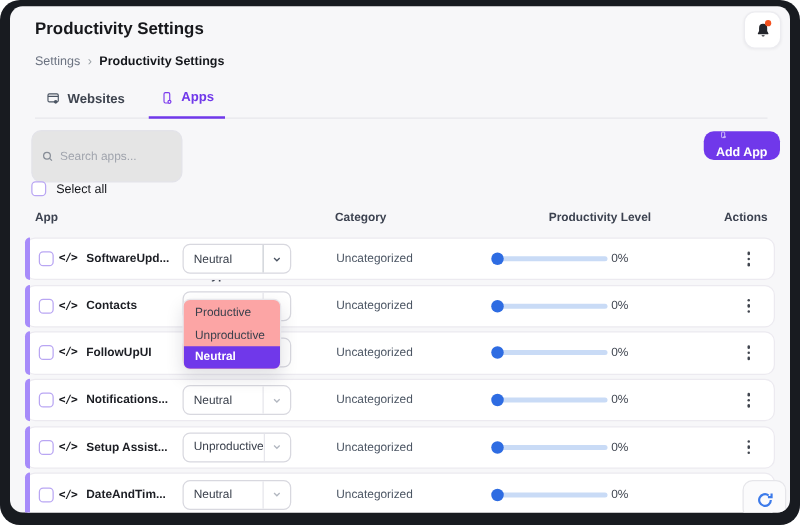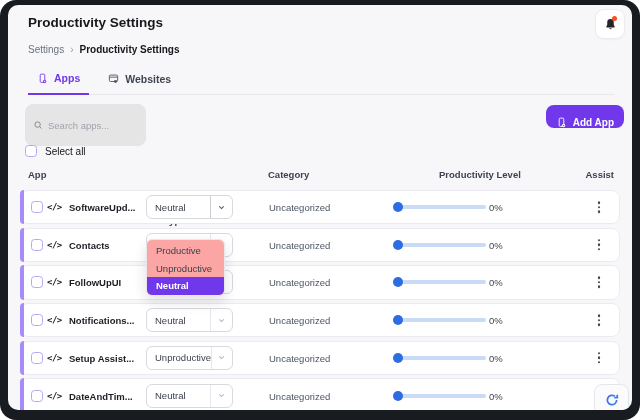--- a/index.html
+++ b/index.html
@@ -18,21 +18,21 @@
   .tabs { position:absolute; left:20px; top:60px; right:18px; display:flex; gap:10px; border-bottom:1px solid #e7e7ec; }
   .tab { display:flex; align-items:center; gap:6px; font-size:10.5px; font-weight:600; color:#3f4550; padding:7px 9px 9px 9px; cursor:pointer; }
   .tab.active { color:var(--accent,#7c3aed); border-bottom:2px solid var(--accent,#7c3aed); margin-bottom:-1px; }
   .tab svg { width:11px; height:11px; }
 
   .search-box { position:absolute; left:17px; top:99px; width:121px; height:42px; background:#e5e5e5; border:1px solid #e3e3e9; border-radius:8px; display:flex; align-items:center; padding:0 7px; gap:5px; }
   .search-box svg { width:10px; height:10px; flex:0 0 auto; }
   .search-box input { border:none; outline:none; width:100%; font-size:9.5px; color:#3f4550; background:transparent; font-family:"Liberation Sans", sans-serif; }
   .search-box input::placeholder { color:#a0a4ad; }
 
-  .add-btn { position:absolute; right:8px; top:100px; height:23px; padding:0 10px; background:var(--accent,#7038ea); color:#fff; border:none; border-radius:8px; font-size:10px; font-weight:600; display:flex; align-items:flex-end; gap:6px; cursor:pointer; font-family:"Liberation Sans", sans-serif; }
+  .add-btn { position:absolute; right:8px; top:100px; height:23px; padding:0 10px; background:var(--accent,#7038ea); color:#fff; border:none; border-radius:8px; font-size:10px; font-weight:600; display:flex; align-items:flex-start; gap:6px; cursor:pointer; font-family:"Liberation Sans", sans-serif;flex-direction:column; }
   .add-btn svg { width:11px; height:11px; }
 
   .checkbox { width:12px; height:12px; border:1.4px solid #b9a6f3; border-radius:3.5px; background:#fff; cursor:pointer; }
   .select-all { position:absolute; left:17px; top:140px; display:flex; align-items:center; gap:8px; }
   .select-all .label { font-size:10px; font-weight:400; color:#15171c; }
 
   .thead { position:absolute; left:12px; top:164px; width:600px; height:13px; font-size:9.5px; font-weight:700; color:#3c4250; }
   .thead span { position:absolute; top:0; }
   .th-app { left:8px; } .th-type { left:144px;margin-top:46px; } .th-category { left:248px; } .th-level { left:372px;margin-left:47px; } .th-actions { right:6px; }
 
@@ -79,36 +79,36 @@
       <span class="bell-dot"></span>
     </div>
 
     <div class="breadcrumb">
       <span>Settings</span>
       <span class="sep">›</span>
       <span class="current">Productivity Settings</span>
     </div>
 
     <div class="tabs">
+      <div class="tab">
+        <svg viewBox="0 0 24 24" fill="none" stroke="#4b5563" stroke-width="2">
+            <rect x="3" y="4.5" width="18" height="14" rx="2.5"></rect>
+            <path d="M3 9h18"></path>
+            <circle cx="16.5" cy="18.5" r="3.2" fill="#4b5563" stroke="none"></circle>
+          </svg>
+        <span>Websites</span>
+      </div>
       <div class="tab active">
         <svg viewBox="0 0 24 24" fill="none" stroke="#7c3aed" stroke-width="2">
             <rect x="7" y="2.5" width="10" height="18" rx="2.5"></rect>
             <circle cx="16.5" cy="18.5" r="3.6" fill="#7c3aed" stroke="none"></circle>
             <path d="M16.5 17v3M15 18.5h3" stroke="#fff" stroke-width="1.4"></path>
           </svg>
         <span>Apps</span>
       </div>
-      <div class="tab">
-        <svg viewBox="0 0 24 24" fill="none" stroke="#4b5563" stroke-width="2">
-            <rect x="3" y="4.5" width="18" height="14" rx="2.5"></rect>
-            <path d="M3 9h18"></path>
-            <circle cx="16.5" cy="18.5" r="3.2" fill="#4b5563" stroke="none"></circle>
-          </svg>
-        <span>Websites</span>
-      </div>
     </div>
 
     <div class="search-box">
       <svg viewBox="0 0 24 24" fill="none" stroke="#878d97" stroke-width="2.4">
           <circle cx="11" cy="11" r="6.5"></circle>
           <path d="M16 16l4.5 4.5"></path>
         </svg>
       <input type="text" placeholder="Search apps..." style="">
     </div>
 
@@ -124,21 +124,21 @@
     <div class="select-all">
       <span class="checkbox"></span>
       <span class="label">Select all</span>
     </div>
 
     <div class="thead">
       <span class="th-app">App</span>
       <span class="th-type">Type</span>
       <span class="th-category">Category</span>
       <span class="th-level">Productivity Level</span>
-      <span class="th-actions">Assist</span>
+      <span class="th-actions">Actions</span>
     </div>
 
     <div class="rows" id="rows">
   <div class="row">
     <span class="accent"></span>
     <span class="abs checkbox"></span>
     <span class="abs code-icon">&lt;/&gt;</span>
     <span class="abs app-name">SoftwareUpd...</span>
     <span class="abs type-select open">
       <span class="val">Neutral</span>

